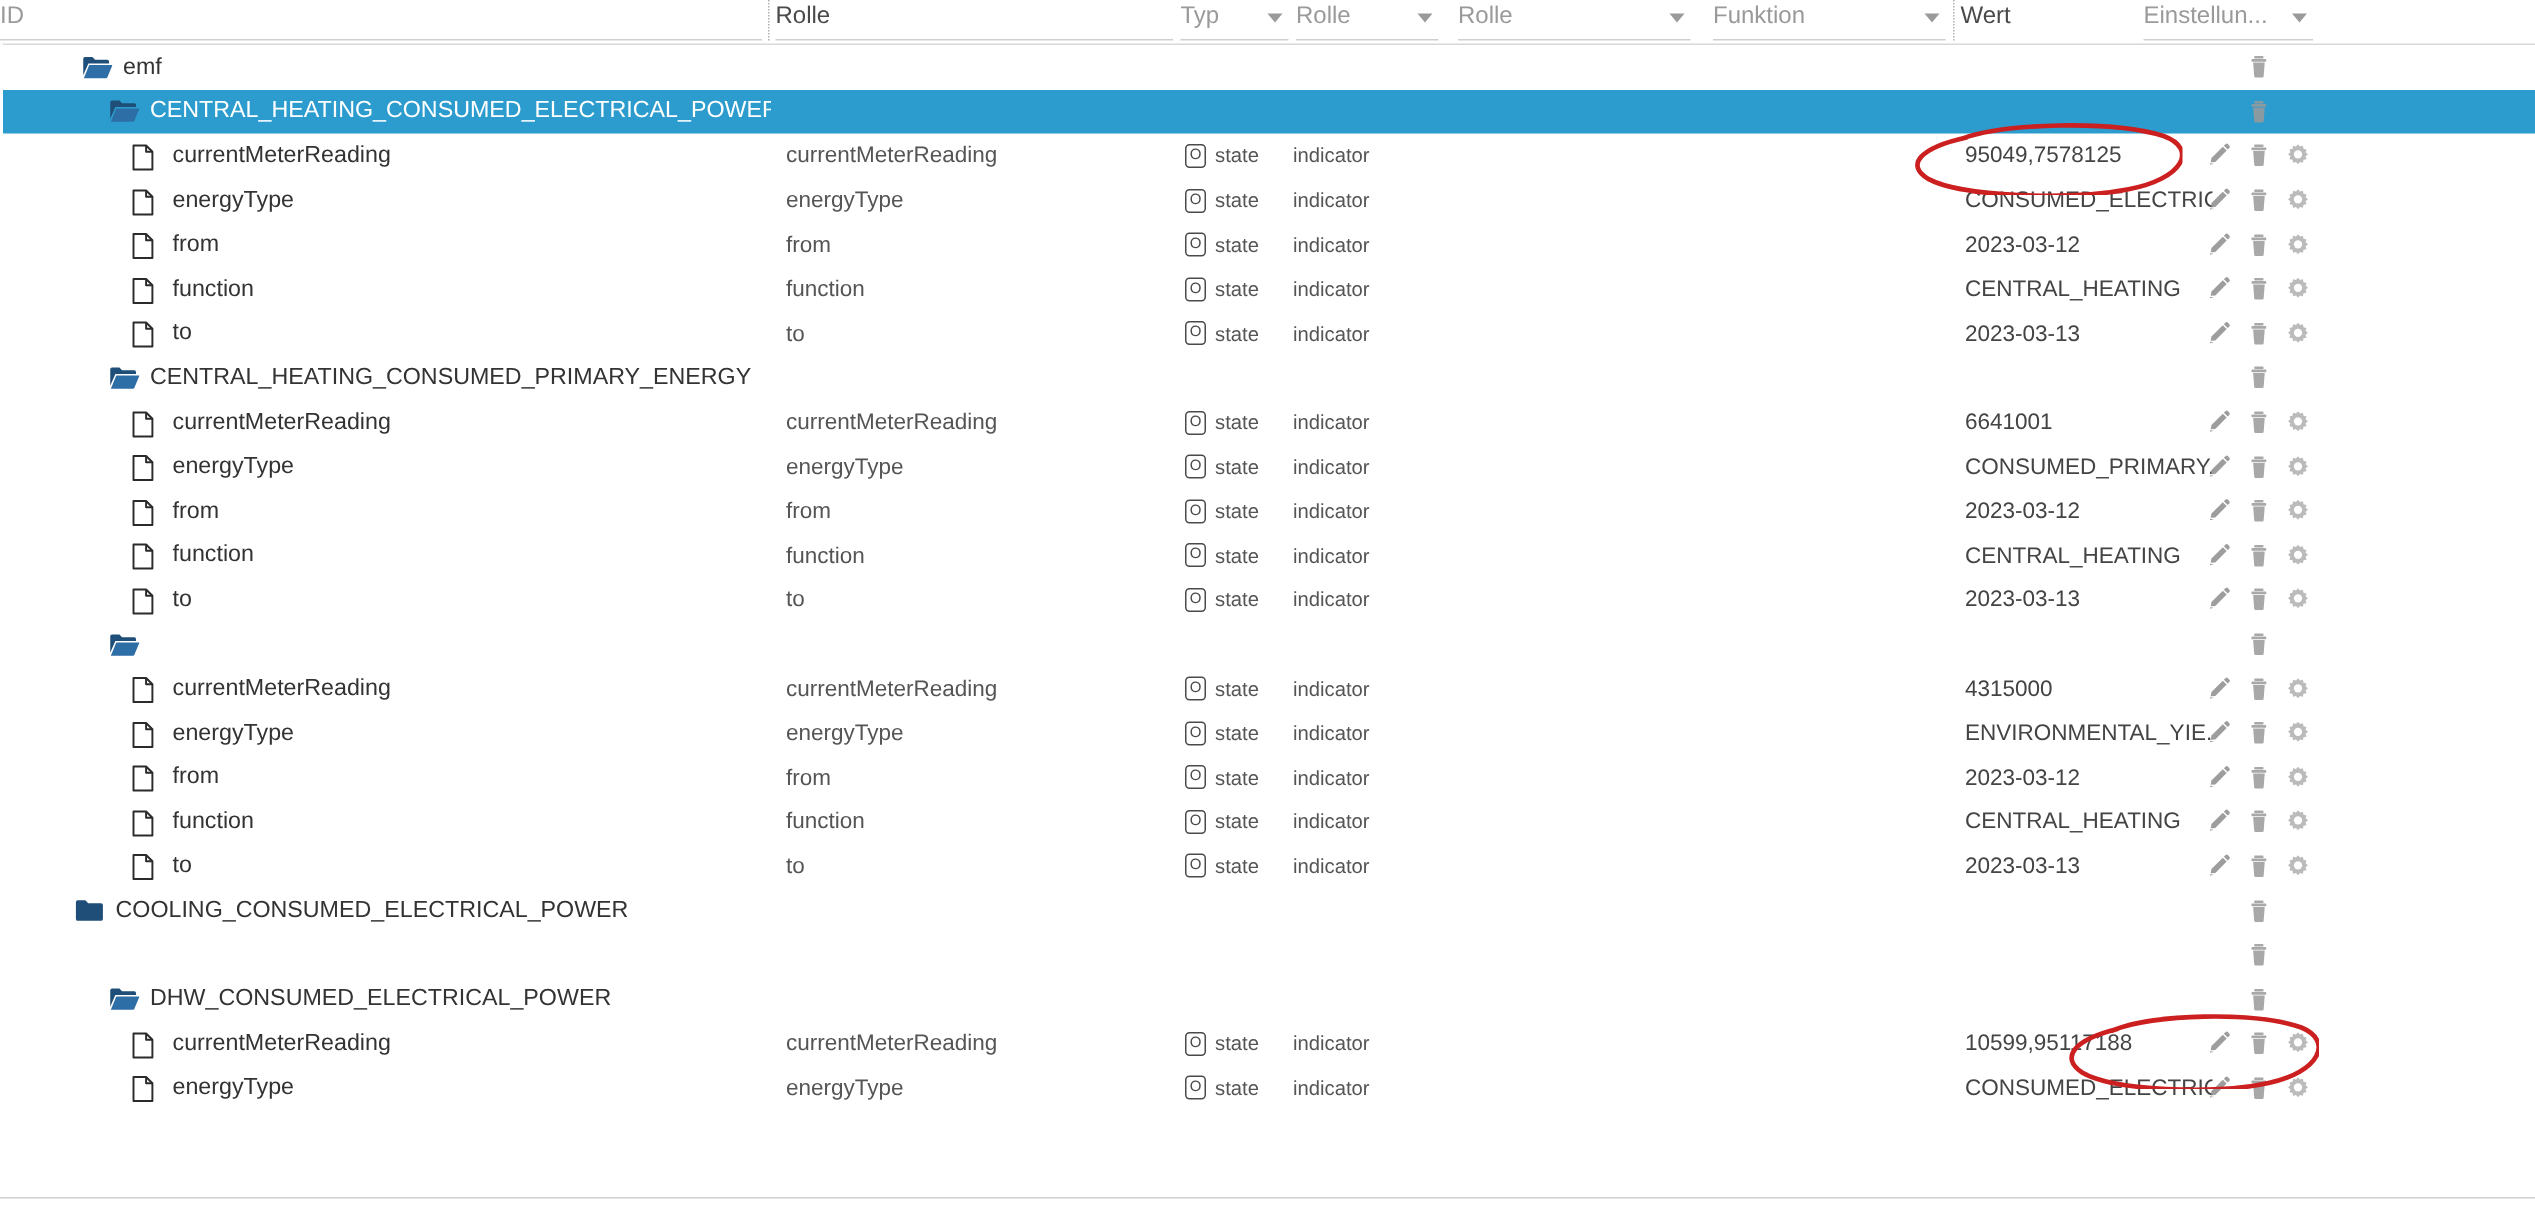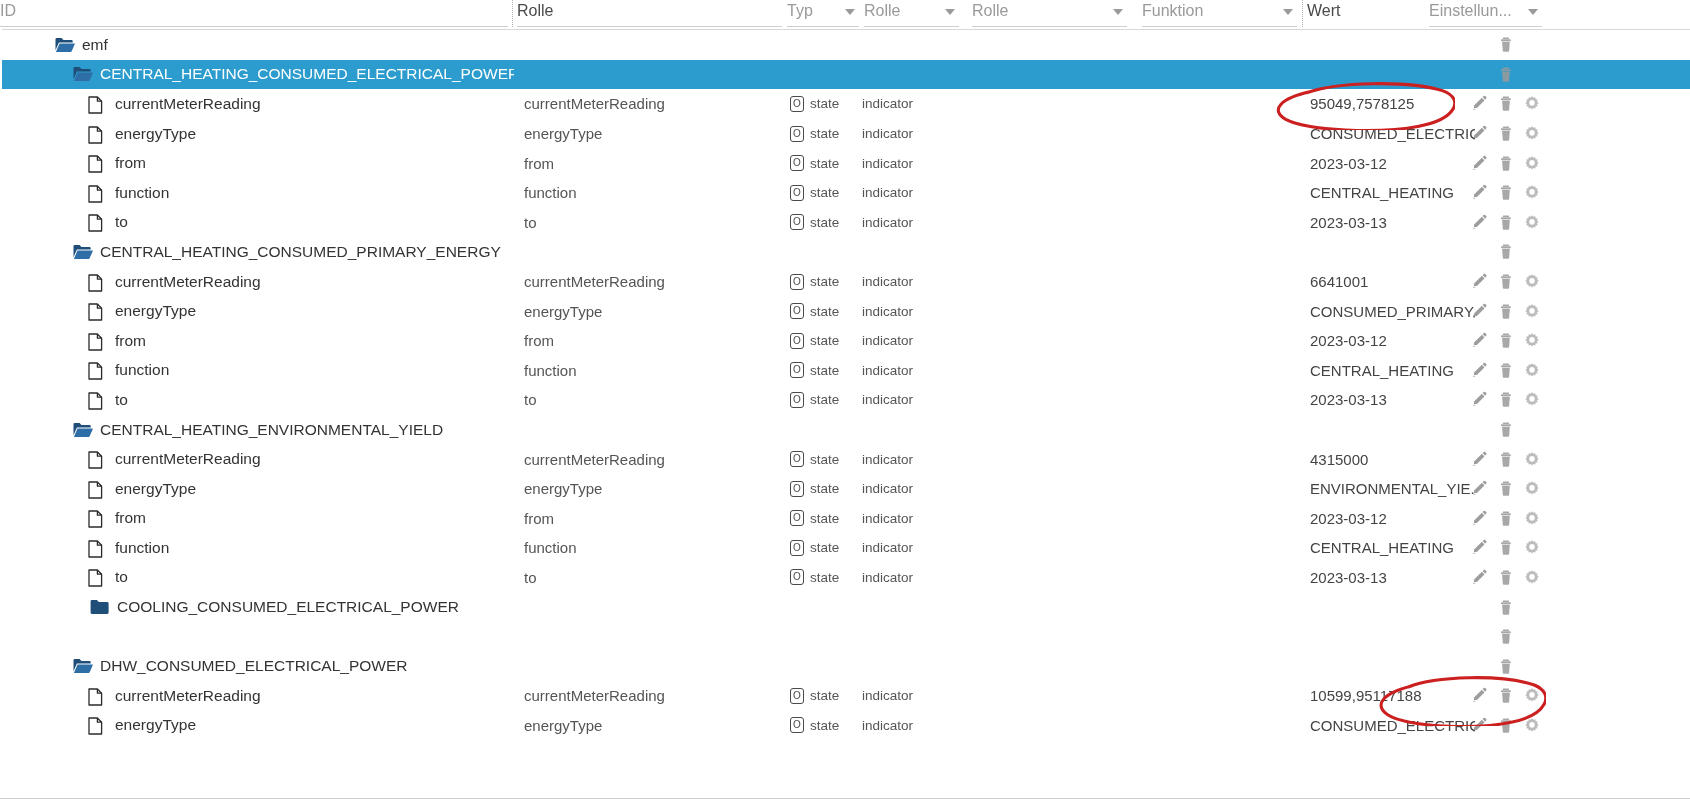--- a/index.html
+++ b/index.html
@@ -626,21 +626,20 @@
             <circle cx="9" cy="8.3" r="3.1" fill="#ffffff"></circle>
           </svg></span>
       </div>
     </div>
     <div class="row">
       <div class="cell" style="left: 0px; width: 514px; padding-left: 73px;">
         <span class="icn"><svg width="20" height="16" viewBox="0 0 20 16">
             <path d="M0.5 2.2 A1.2 1.2 0 0 1 1.7 1 H6.6 L8.4 2.9 H16.5 A1.2 1.2 0 0 1 17.7 4.1 V5.4 H3.9 L0.5 13.2 Z" fill="#1f4e79"></path>
             <path d="M4.5 6.4 H20 L16.5 14.6 A0.9 0.9 0 0 1 15.7 15.1 H0.9 Z" fill="#2e6ea6"></path>
           </svg></span>
-        <span class="id-text">CENTRAL_HEATING_ENVIRONMENTAL_YIELD</span>
       </div>
       <div class="actions" style="left: 1498px;">
         <span style="width: 16px; height: 17px; display: block;"><svg class="act" viewBox="0 0 18 18">
             <rect x="5.4" y="1" width="7" height="1.8" rx="0.6" fill="#9a9a9a"></rect>
             <rect x="3.4" y="3.2" width="11" height="2.1" rx="0.5" fill="#9a9a9a"></rect>
             <path d="M4.6 5.8 H13.3 L12.5 16.2 A1 1 0 0 1 11.5 17.1 H6.4 A1 1 0 0 1 5.4 16.2 Z" fill="#9a9a9a"></path>
           </svg></span>
       </div>
     </div>
     <div class="row">
@@ -827,21 +826,21 @@
             <rect x="3.4" y="3.2" width="11" height="2.1" rx="0.5" fill="#9a9a9a"></rect>
             <path d="M4.6 5.8 H13.3 L12.5 16.2 A1 1 0 0 1 11.5 17.1 H6.4 A1 1 0 0 1 5.4 16.2 Z" fill="#9a9a9a"></path>
           </svg></span>
         <span style="width: 16px; height: 17px; display: block;"><svg class="act" viewBox="0 0 18 18">
             <path d="M9 0.8 L10.5 2.5 L12.7 1.9 L13.1 4.2 L15.4 4.6 L14.7 6.8 L16.5 8.3 L14.7 9.8 L15.4 12 L13.1 12.4 L12.7 14.7 L10.5 14.1 L9 15.8 L7.5 14.1 L5.3 14.7 L4.9 12.4 L2.6 12 L3.3 9.8 L1.5 8.3 L3.3 6.8 L2.6 4.6 L4.9 4.2 L5.3 1.9 L7.5 2.5 Z" fill="#b0b0b0"></path>
             <circle cx="9" cy="8.3" r="3.1" fill="#ffffff"></circle>
           </svg></span>
       </div>
     </div>
     <div class="row">
-      <div class="cell" style="left: 0px; width: 514px; padding-left: 90px;">
+      <div class="cell" style="left: 0px; width: 514px; padding-left: 50px;">
         <span class="icn"><svg width="20" height="16" viewBox="0 0 20 16">
             <path d="M0.6 2.4 A1.3 1.3 0 0 1 1.9 1.1 H6.9 L8.8 3.1 H17.3 A1.3 1.3 0 0 1 18.6 4.4 V13.6 A1.3 1.3 0 0 1 17.3 14.9 H1.9 A1.3 1.3 0 0 1 0.6 13.6 Z" fill="#1f4e79"></path>
           </svg></span>
         <span class="id-text">COOLING_CONSUMED_ELECTRICAL_POWER</span>
       </div>
       <div class="actions" style="left: 1498px;">
         <span style="width: 16px; height: 17px; display: block;"><svg class="act" viewBox="0 0 18 18">
             <rect x="5.4" y="1" width="7" height="1.8" rx="0.6" fill="#9a9a9a"></rect>
             <rect x="3.4" y="3.2" width="11" height="2.1" rx="0.5" fill="#9a9a9a"></rect>
             <path d="M4.6 5.8 H13.3 L12.5 16.2 A1 1 0 0 1 11.5 17.1 H6.4 A1 1 0 0 1 5.4 16.2 Z" fill="#9a9a9a"></path>

